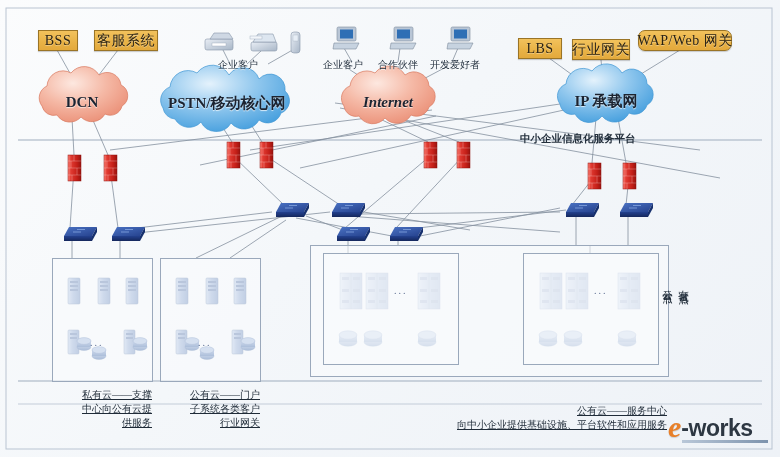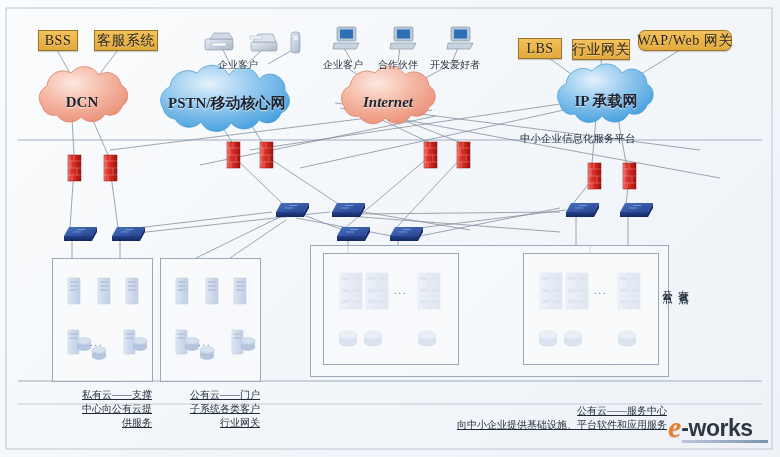--- a/index.html
+++ b/index.html
@@ -17,21 +17,21 @@
 
   
   .cloudlabel{position:absolute;font-size:15px;color:#1b2330;white-space:nowrap;
     text-align:center;font-family:"Liberation Serif",serif;font-weight:bold;
     text-shadow:0 1px 1px rgba(255,255,255,.75);}
 
   
   .cap{position:absolute;font-size:10px;color:#23303f;white-space:nowrap;
     font-family:"Liberation Serif",serif;text-shadow:0 1px 0 rgba(255,255,255,.7);}
 
-  .platform-label{position:absolute;font-size:10.5px;color:#24303d;white-space:nowrap;}
+  .platform-label{position:absolute;font-size:10.5px;color:#24303d;white-space:nowrap;font-weight:bold;}
 
   
   .dbox{position:absolute;border:1px solid #9aa8bb;background:rgba(250,251,253,.55);}
 
   .cap-block{position:absolute;text-align:right;font-size:10px;line-height:14px;
     color:#1f2b38;white-space:nowrap;text-decoration:underline;}
 
   
   .vlabel{position:absolute;writing-mode:vertical-rl;text-orientation:upright;
     font-size:10.5px;line-height:15px;color:#1f2b38;letter-spacing:1px;}

